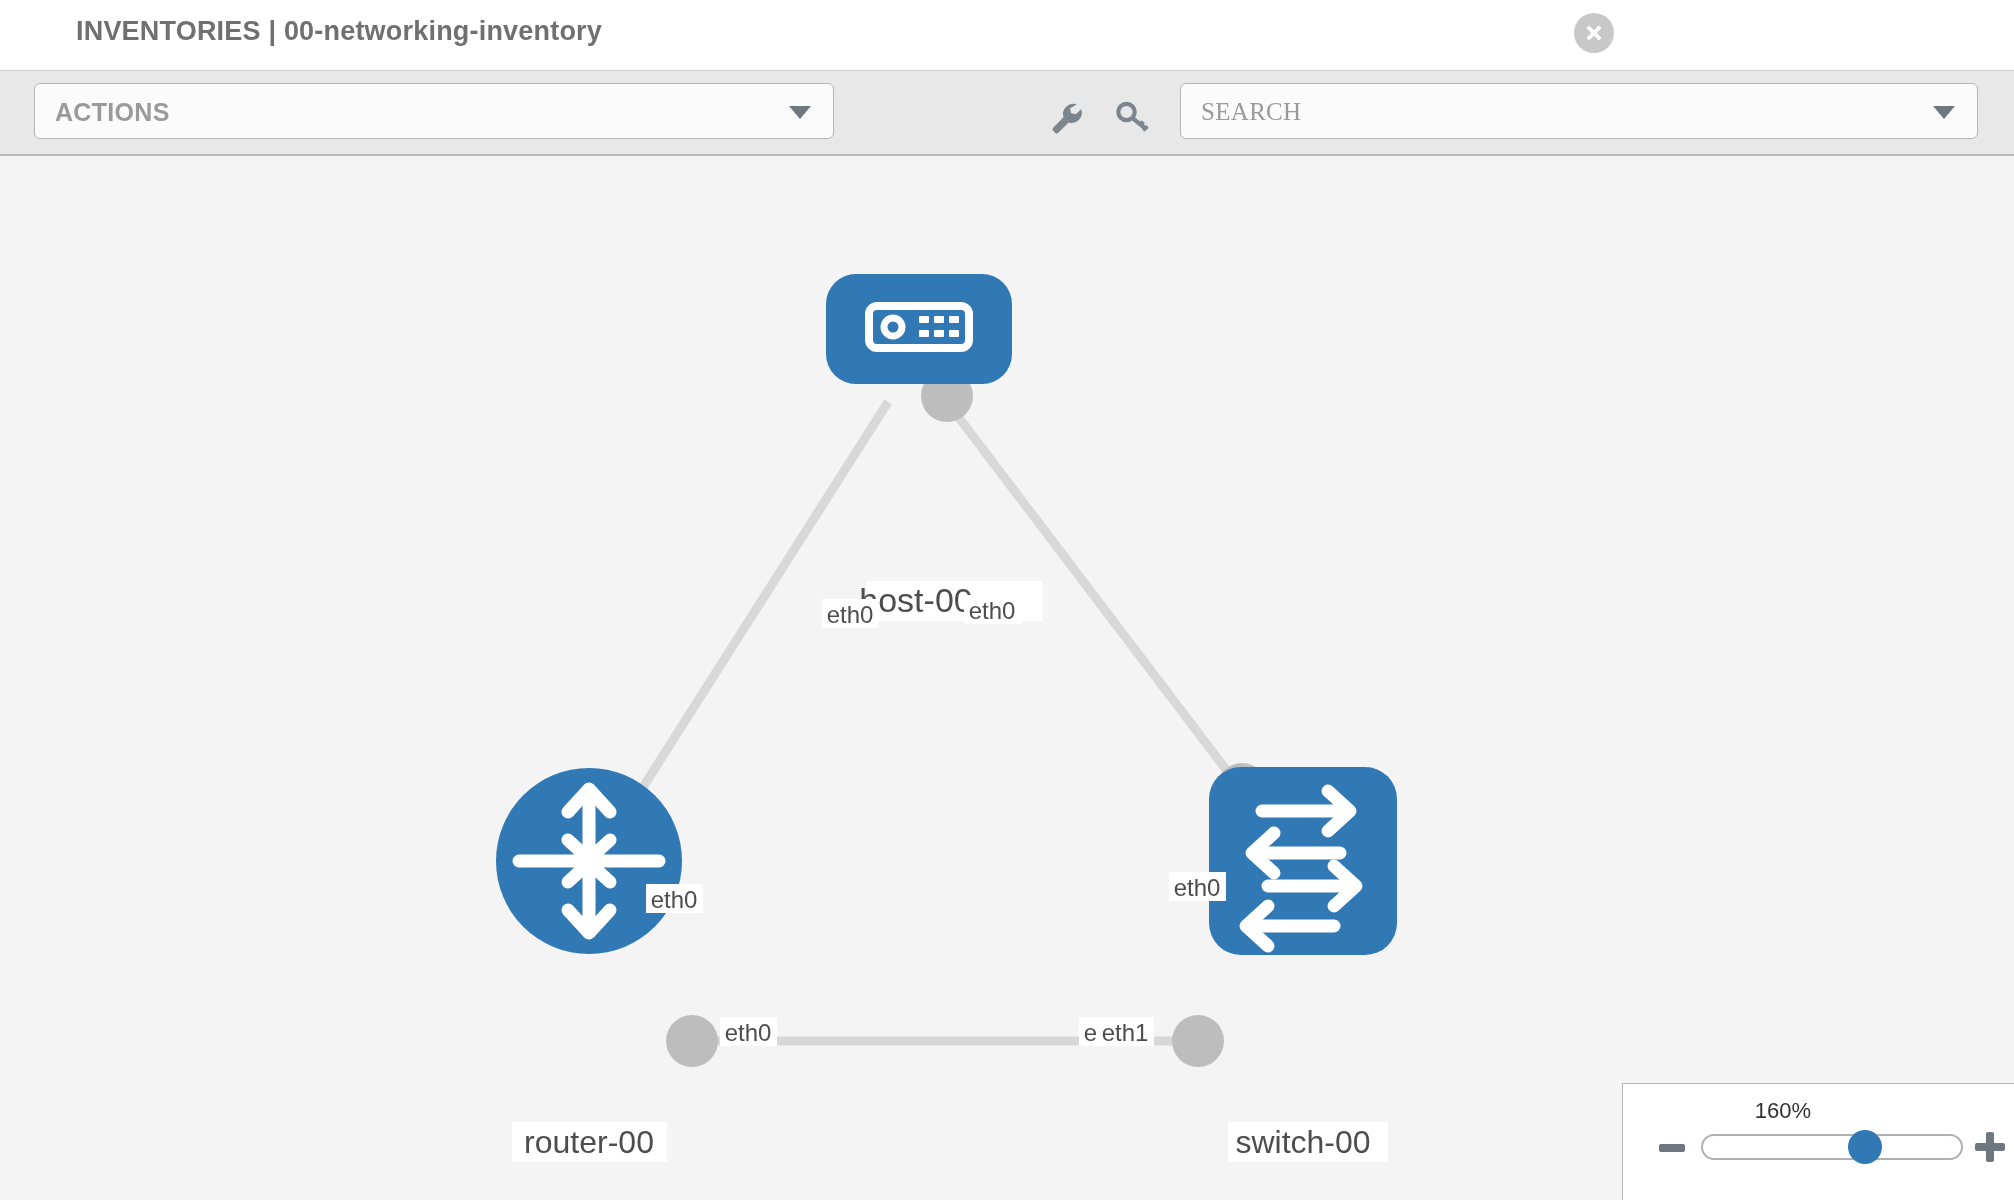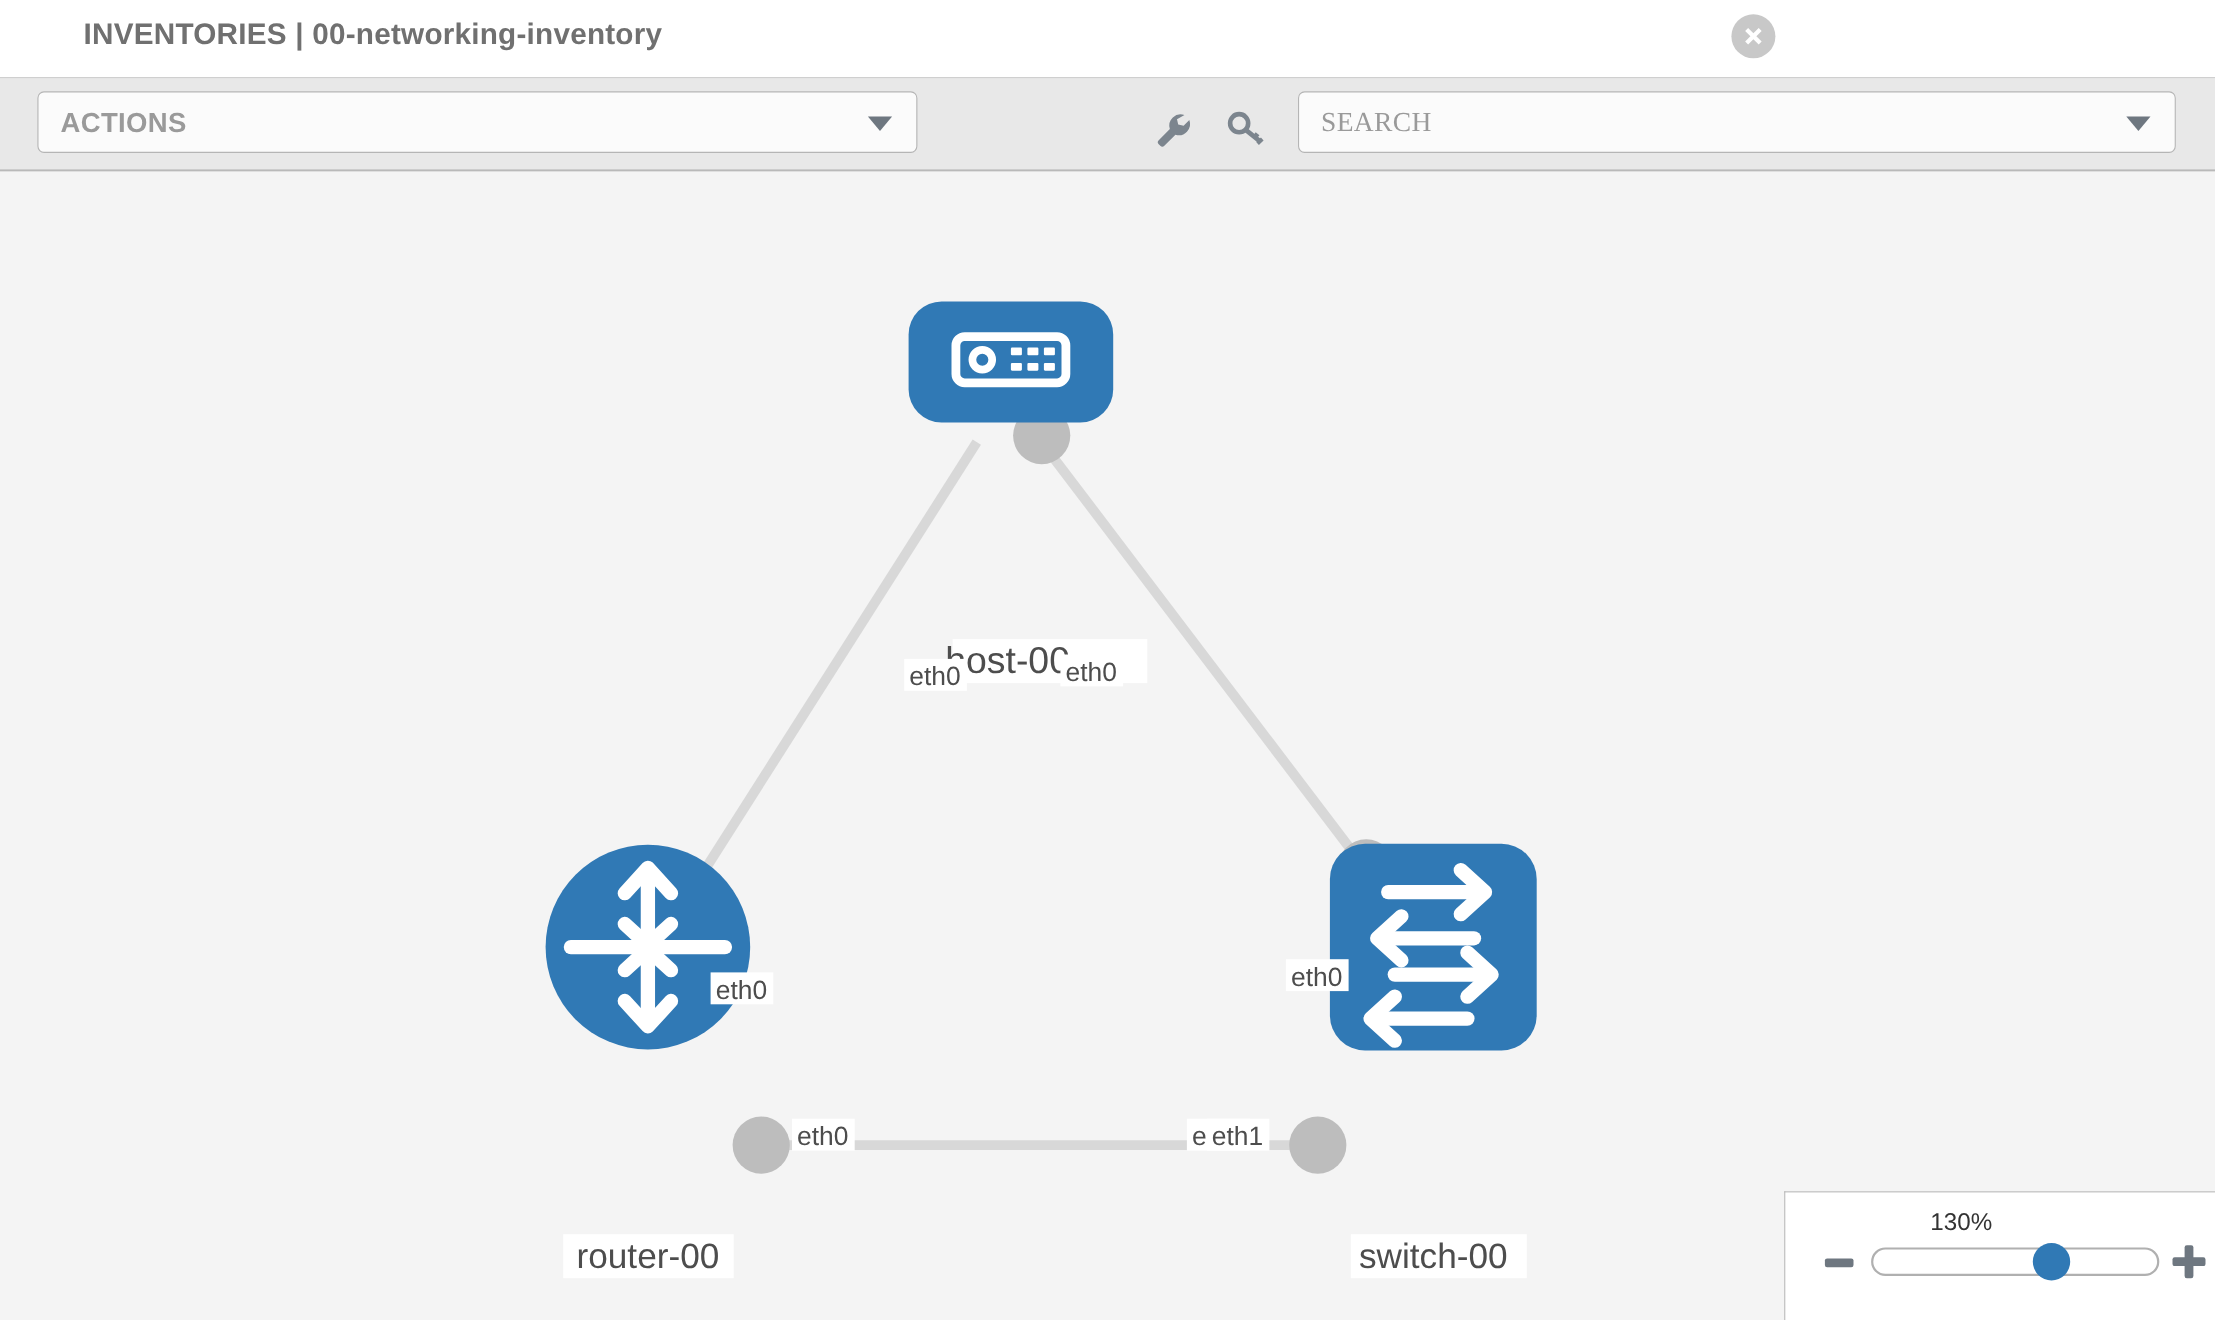--- a/index.html
+++ b/index.html
@@ -349,18 +349,18 @@
 
       <rect x="1079" y="861" width="57" height="29" fill="#ffffff"></rect>
       <text x="1107" y="885" font-family="'Liberation Sans', sans-serif" font-size="24" fill="#4d4d4d" text-anchor="middle">eth0</text>
       <rect x="1097" y="861" width="57" height="29" fill="#ffffff"></rect>
       <text x="1125" y="885" font-family="'Liberation Sans', sans-serif" font-size="24" fill="#4d4d4d" text-anchor="middle">eth1</text>
     </g>
   </svg>
 </div>
 
 <div class="zoom-panel">
-  <div class="zoom-level">130%</div>
+  <div class="zoom-level">160%</div>
   <div class="zoom-minus"></div>
   <div class="zoom-track"></div>
   <div class="zoom-thumb"></div>
   <div class="zoom-plus"></div>
 </div>
 
 </body></html>

